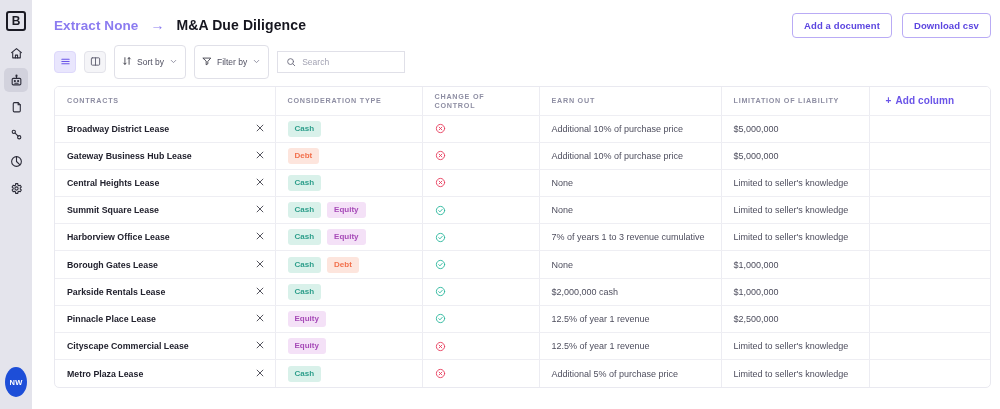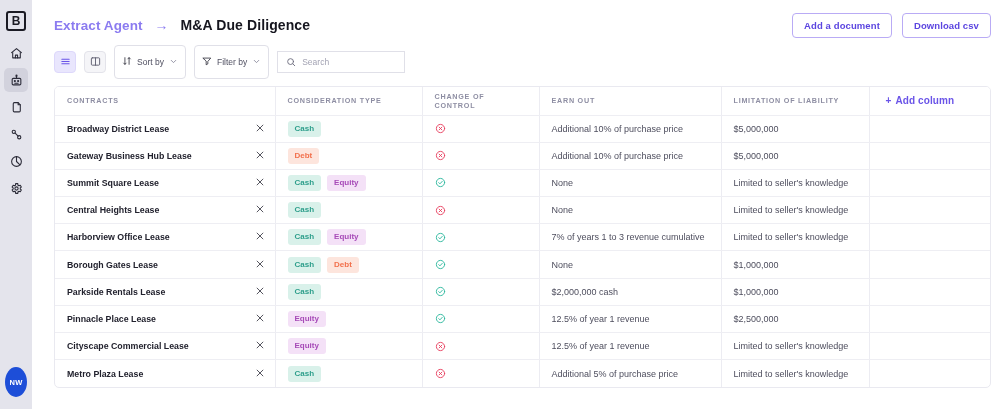--- a/index.html
+++ b/index.html
@@ -256,21 +256,21 @@
       </div>
 
     </div>
     <div class="avatar">NW</div>
   </div>
 
   <div id="main">
 
     <div class="topbar">
       <div class="breadcrumb">
-        <span class="crumb-link">Extract Agent</span>
+        <span class="crumb-link">Extract None</span>
         <span class="crumb-arrow">→</span>
         <span class="crumb-current">M&amp;A Due Diligence</span>
       </div>
       <div class="topbar-actions">
         <button class="ghost-btn">Add a document</button>
         <button class="ghost-btn">Download csv</button>
       </div>
     </div>
 
     <div class="toolbar">
@@ -393,55 +393,55 @@
                   <circle cx="12" cy="12" r="9"></circle>
                   <path d="M9 9l6 6"></path>
                   <path d="M15 9l-6 6"></path>
                 </svg>
               </td>
               <td>Additional 10% of purchase price</td>
               <td>$5,000,000</td>
               <td></td>
             </tr>
             <tr>
-              <td class="contract"><span>Summit Square Lease</span><span class="x"><svg width="10" height="10" viewBox="0 0 24 24" fill="none" stroke="currentColor" stroke-width="2" stroke-linecap="round">
-                    <path d="M5 5l14 14"></path>
-                    <path d="M19 5L5 19"></path>
-                  </svg></span></td>
-              <td>
-                <span class="tags">
-                  <span class="tag tag-cash">Cash</span>
-                  <span class="tag tag-equity">Equity</span>
-                </span>
-              </td>
-              <td>
-                <svg class="status-icon" width="11" height="11" viewBox="0 0 24 24" fill="none" stroke="#2bb79c" stroke-width="2" stroke-linecap="round" stroke-linejoin="round">
-                  <circle cx="12" cy="12" r="9"></circle>
-                  <path d="M8.2 12.3l2.6 2.6 5-5.4"></path>
+              <td class="contract"><span>Central Heights Lease</span><span class="x"><svg width="10" height="10" viewBox="0 0 24 24" fill="none" stroke="currentColor" stroke-width="2" stroke-linecap="round">
+                    <path d="M5 5l14 14"></path>
+                    <path d="M19 5L5 19"></path>
+                  </svg></span></td>
+              <td>
+                <span class="tags">
+                  <span class="tag tag-cash">Cash</span>
+                </span>
+              </td>
+              <td>
+                <svg class="status-icon" width="11" height="11" viewBox="0 0 24 24" fill="none" stroke="#e8405f" stroke-width="2" stroke-linecap="round" stroke-linejoin="round">
+                  <circle cx="12" cy="12" r="9"></circle>
+                  <path d="M9 9l6 6"></path>
+                  <path d="M15 9l-6 6"></path>
                 </svg>
               </td>
               <td>None</td>
               <td>Limited to seller's knowledge</td>
               <td></td>
             </tr>
             <tr>
-              <td class="contract"><span>Central Heights Lease</span><span class="x"><svg width="10" height="10" viewBox="0 0 24 24" fill="none" stroke="currentColor" stroke-width="2" stroke-linecap="round">
-                    <path d="M5 5l14 14"></path>
-                    <path d="M19 5L5 19"></path>
-                  </svg></span></td>
-              <td>
-                <span class="tags">
-                  <span class="tag tag-cash">Cash</span>
-                </span>
-              </td>
-              <td>
-                <svg class="status-icon" width="11" height="11" viewBox="0 0 24 24" fill="none" stroke="#e8405f" stroke-width="2" stroke-linecap="round" stroke-linejoin="round">
-                  <circle cx="12" cy="12" r="9"></circle>
-                  <path d="M9 9l6 6"></path>
-                  <path d="M15 9l-6 6"></path>
+              <td class="contract"><span>Summit Square Lease</span><span class="x"><svg width="10" height="10" viewBox="0 0 24 24" fill="none" stroke="currentColor" stroke-width="2" stroke-linecap="round">
+                    <path d="M5 5l14 14"></path>
+                    <path d="M19 5L5 19"></path>
+                  </svg></span></td>
+              <td>
+                <span class="tags">
+                  <span class="tag tag-cash">Cash</span>
+                  <span class="tag tag-equity">Equity</span>
+                </span>
+              </td>
+              <td>
+                <svg class="status-icon" width="11" height="11" viewBox="0 0 24 24" fill="none" stroke="#2bb79c" stroke-width="2" stroke-linecap="round" stroke-linejoin="round">
+                  <circle cx="12" cy="12" r="9"></circle>
+                  <path d="M8.2 12.3l2.6 2.6 5-5.4"></path>
                 </svg>
               </td>
               <td>None</td>
               <td>Limited to seller's knowledge</td>
               <td></td>
             </tr>
             <tr>
               <td class="contract"><span>Harborview Office Lease</span><span class="x"><svg width="10" height="10" viewBox="0 0 24 24" fill="none" stroke="currentColor" stroke-width="2" stroke-linecap="round">
                     <path d="M5 5l14 14"></path>
                     <path d="M19 5L5 19"></path>

